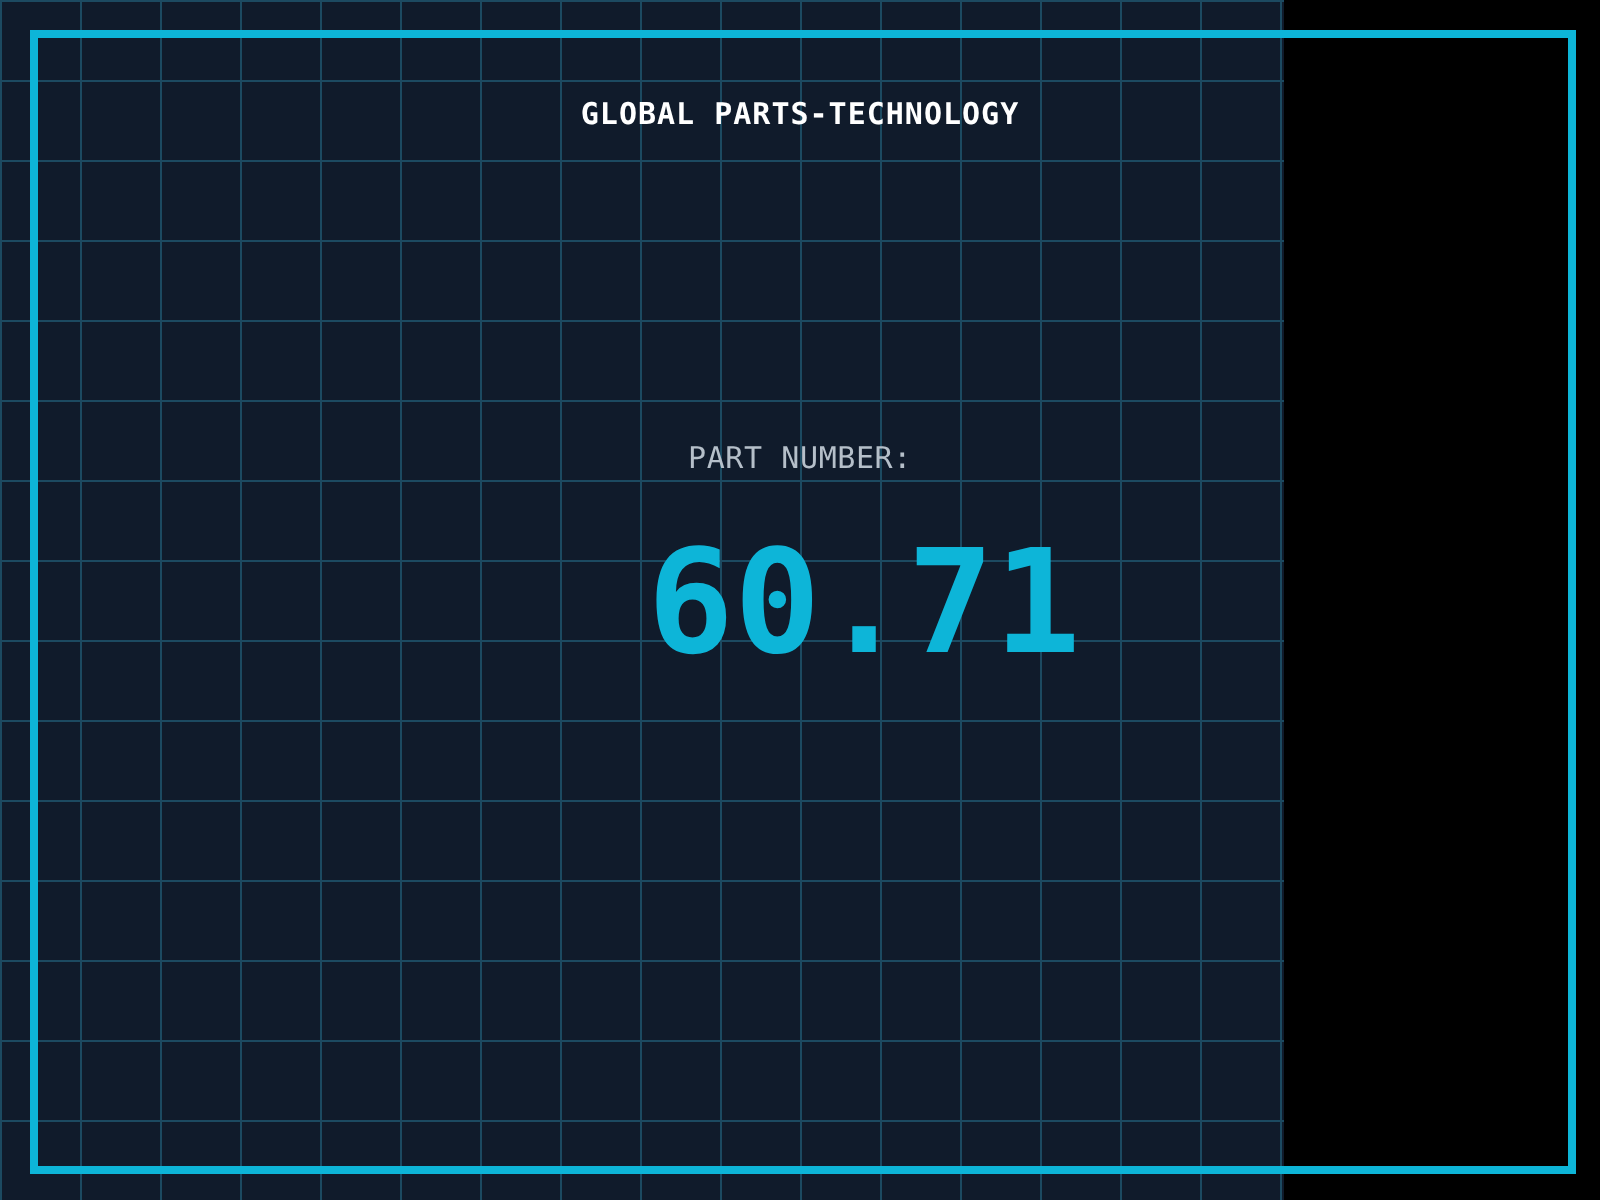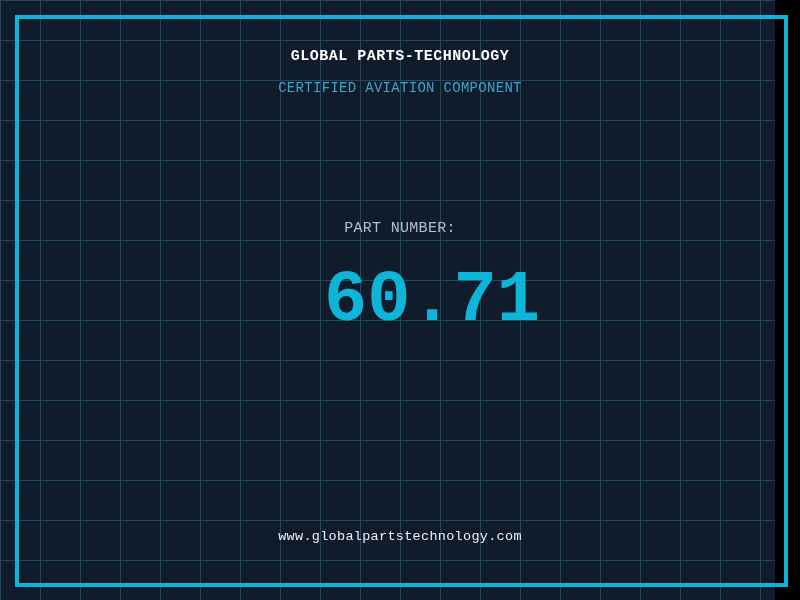--- a/index.html
+++ b/index.html
@@ -8,28 +8,27 @@
     background: #000;
   }
   body {
     width: 800px;
     height: 600px;
     overflow: hidden;
     font-family: "DejaVu Sans Mono", monospace;
   }
   .screen {
     position: relative;
-    width: 775px;
+    width: 642px;
     height: 600px;
     background-color: var(--background, #101b2b);
     background-image:
       linear-gradient(var(--grid-line, #1c4a61) 1px, transparent 1px),
       linear-gradient(90deg, var(--grid-line, #1c4a61) 1px, transparent 1px);
     background-size: 40px 40px;
-    font-family: Liberation Mono, monospace;
   }
   .frame {
     position: absolute;
     left: 15px;
     top: 15px;
     width: 773px;
     height: 572px;
     border: 4px solid var(--frame, #0db5d8);
     box-sizing: border-box;
   }
@@ -76,20 +75,18 @@
   }
 </style>
 </head>
 <body>
 
 <div class="screen">
   <div class="frame"></div>
 
   <div class="text title">GLOBAL PARTS-TECHNOLOGY</div>
 
-  <div class="text subtitle">CERTIFIED AVIATION COMPONENT</div>
 
   <div class="text part-label">PART NUMBER:</div>
 
   <div class="text part-value">60.71</div>
 
-  <div class="text footer-url">www.globalpartstechnology.com</div>
 </div>
 
 </body></html>

